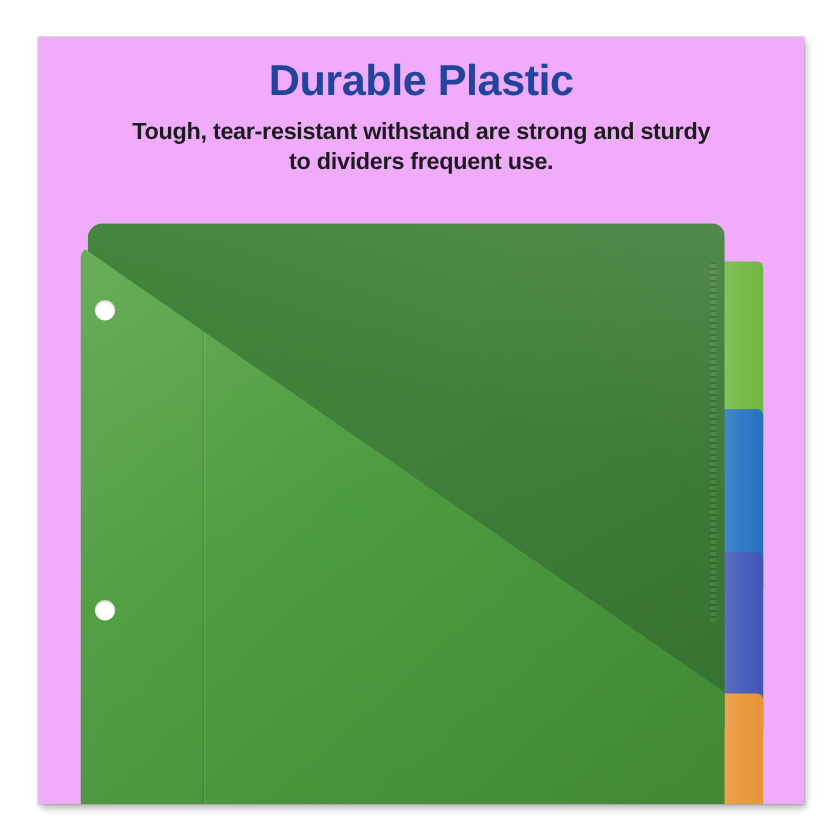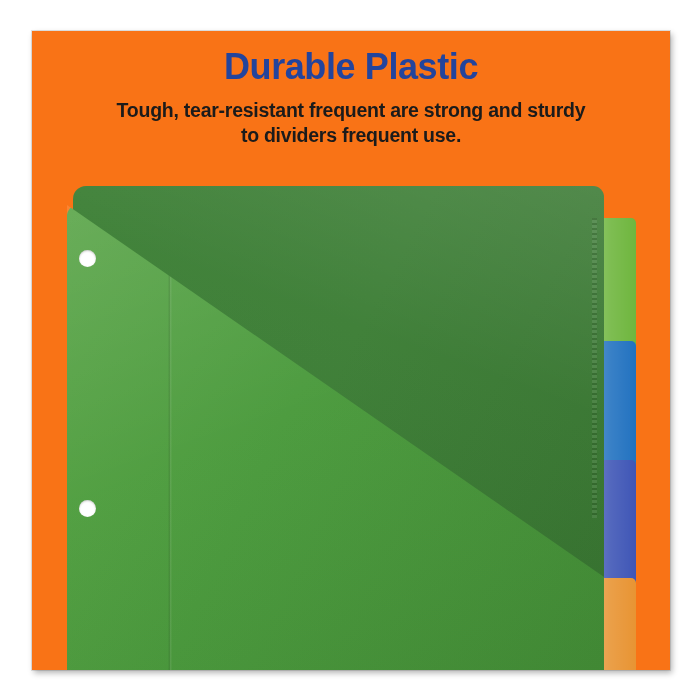--- a/index.html
+++ b/index.html
@@ -21,21 +21,21 @@
     background: #ffffff;
   }
 
   
   .product-card {
     position: absolute;
     left: 32px;
     top: 31px;
     width: 638px;
     height: 639px;
-    background: #f97316;
+    background: #f0abfc;
     box-shadow: 2px 3px 6px rgba(0,0,0,0.30),
                 0 0 0 1px rgba(205,205,205,0.55);
     overflow: hidden;
   }
 
   
   .headline-block {
     position: absolute;
     left: 0;
     top: 16px;
@@ -232,19 +232,19 @@
 
       <div class="fold-shade"></div>
 
       <div class="punch-hole hole-top"></div>
       <div class="punch-hole hole-bottom"></div>
     </div>
 
     <div class="headline-block">
       <h1 class="headline-title">Durable Plastic</h1>
       <div class="headline-sub">
-        <span>Tough, tear-resistant frequent are strong and sturdy</span><br>
+        <span>Tough, tear-resistant withstand are strong and sturdy</span><br>
         <span>to dividers frequent use.</span>
       </div>
     </div>
 
   </div>
 </div>
 
 </body></html>

